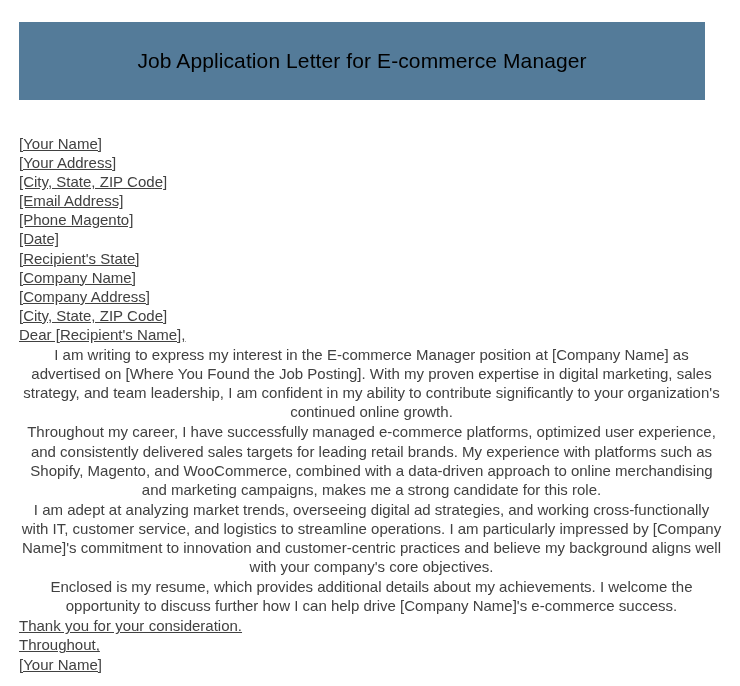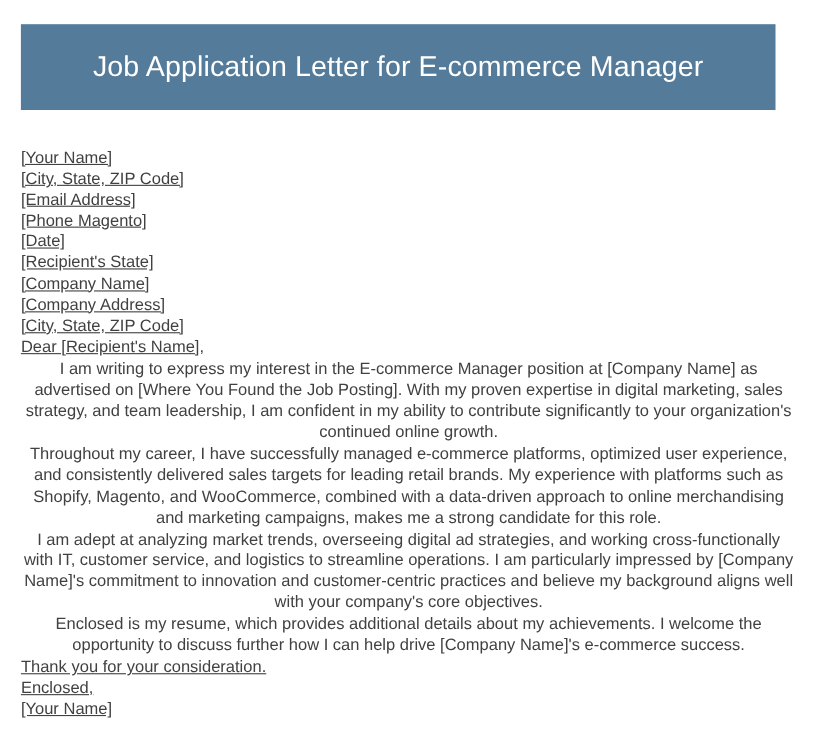--- a/index.html
+++ b/index.html
@@ -31,22 +31,22 @@
     width: 686px;
     height: 78px;
     background: #547b99;
     display: flex;
     align-items: center;
     justify-content: center;
     box-sizing: border-box;
   }
 
   .letter-title {
-    color: #ffffff;
-    font-size: 26px;
+    color: #000000;
+    font-size: 21px;
     font-weight: 400;
     line-height: 1.2;
     letter-spacing: 0.1px;
     white-space: nowrap;
   }
 
   
   .letter-body {
     position: absolute;
     left: 19px;
@@ -81,20 +81,21 @@
 <div class="document">
 
   <div class="letter-header">
     <div class="letter-title">Job Application Letter for E-commerce Manager</div>
   </div>
 
   <div class="letter-body">
 
     <div>
       <p class="letter-line">[Your Name]</p>
+      <p class="letter-line">[Your Address]</p>
       <p class="letter-line">[City, State, ZIP Code]</p>
       <p class="letter-line">[Email Address]</p>
       <p class="letter-line">[Phone Magento]</p>
       <p class="letter-line">[Date]</p>
     </div>
 
     <div>
       <p class="letter-line">[Recipient's State]</p>
       <p class="letter-line">[Company Name]</p>
       <p class="letter-line">[Company Address]</p>
@@ -104,18 +105,18 @@
     <p class="letter-line">Dear [Recipient's Name],</p>
 
     <p class="letter-paragraph">I am writing to express my interest in the E-commerce Manager position at [Company Name] as advertised on [Where You Found the Job Posting]. With my proven expertise in digital marketing, sales strategy, and team leadership, I am confident in my ability to contribute significantly to your organization's continued online growth.</p>
     <p class="letter-paragraph">Throughout my career, I have successfully managed e-commerce platforms, optimized user experience, and consistently delivered sales targets for leading retail brands. My experience with platforms such as Shopify, Magento, and WooCommerce, combined with a data-driven approach to online merchandising and marketing campaigns, makes me a strong candidate for this role.</p>
     <p class="letter-paragraph">I am adept at analyzing market trends, overseeing digital ad strategies, and working cross-functionally with IT, customer service, and logistics to streamline operations. I am particularly impressed by [Company Name]'s commitment to innovation and customer-centric practices and believe my background aligns well with your company's core objectives.</p>
     <p class="letter-paragraph">Enclosed is my resume, which provides additional details about my achievements. I welcome the opportunity to discuss further how I can help drive [Company Name]'s e-commerce success.</p>
 
     <p class="letter-line">Thank you for your consideration.</p>
 
     <div>
-      <p class="letter-line">Enclosed,</p>
+      <p class="letter-line">Throughout,</p>
       <p class="letter-line">[Your Name]</p>
     </div>
 
   </div>
 </div>
 
 </body></html>

